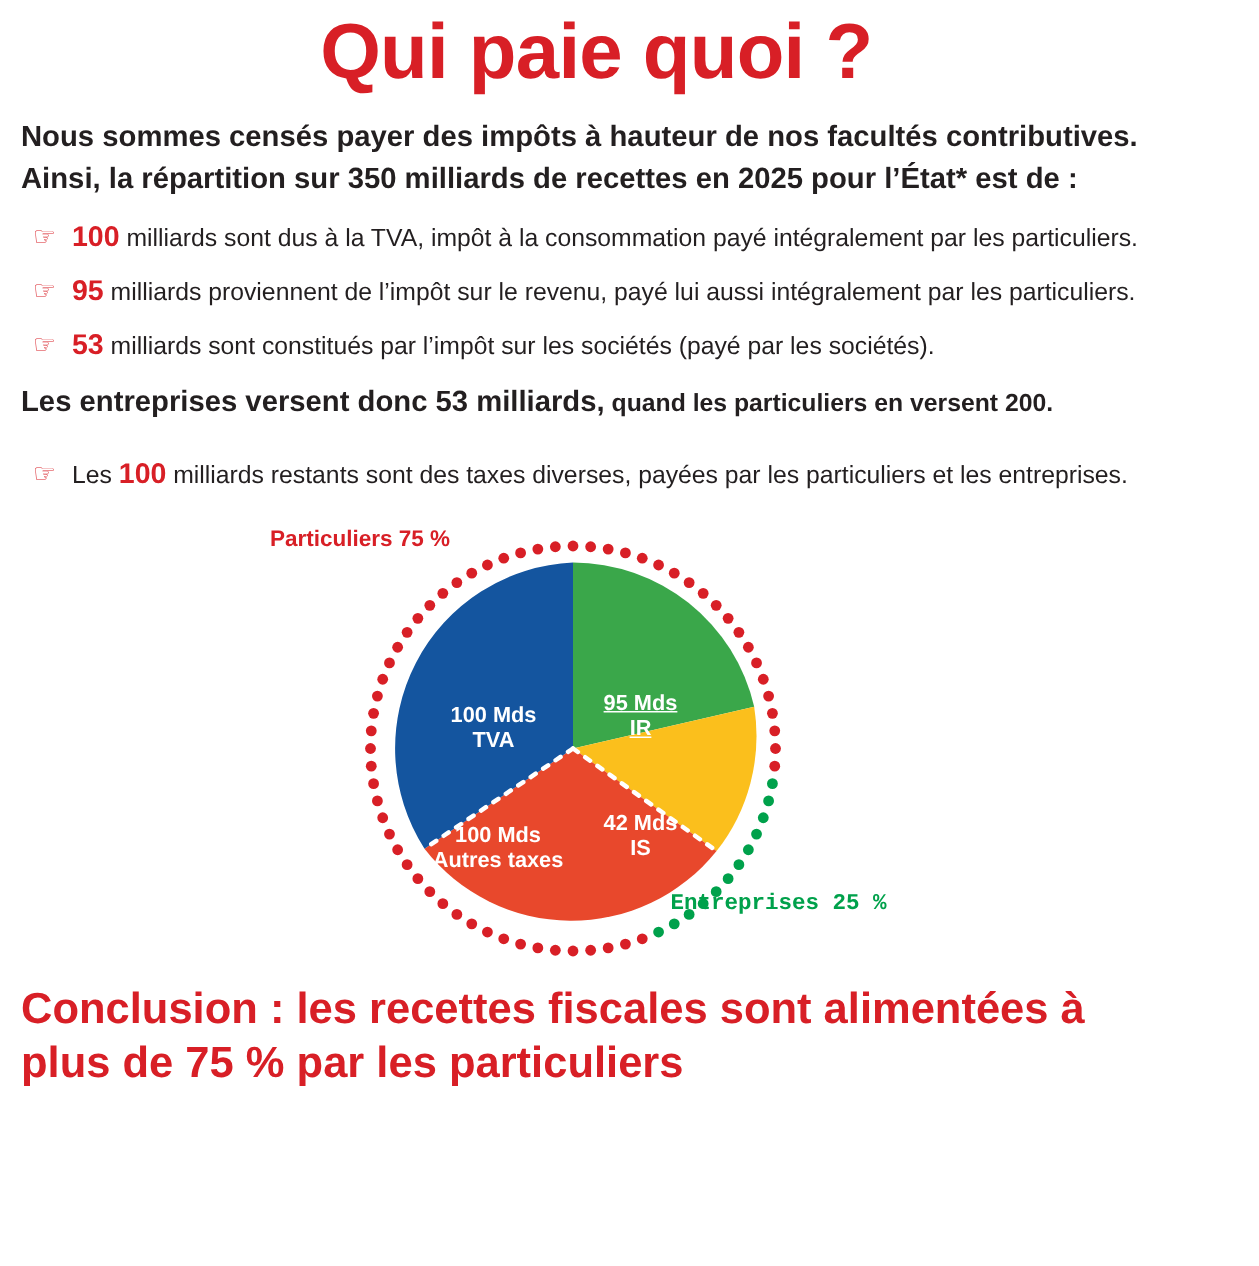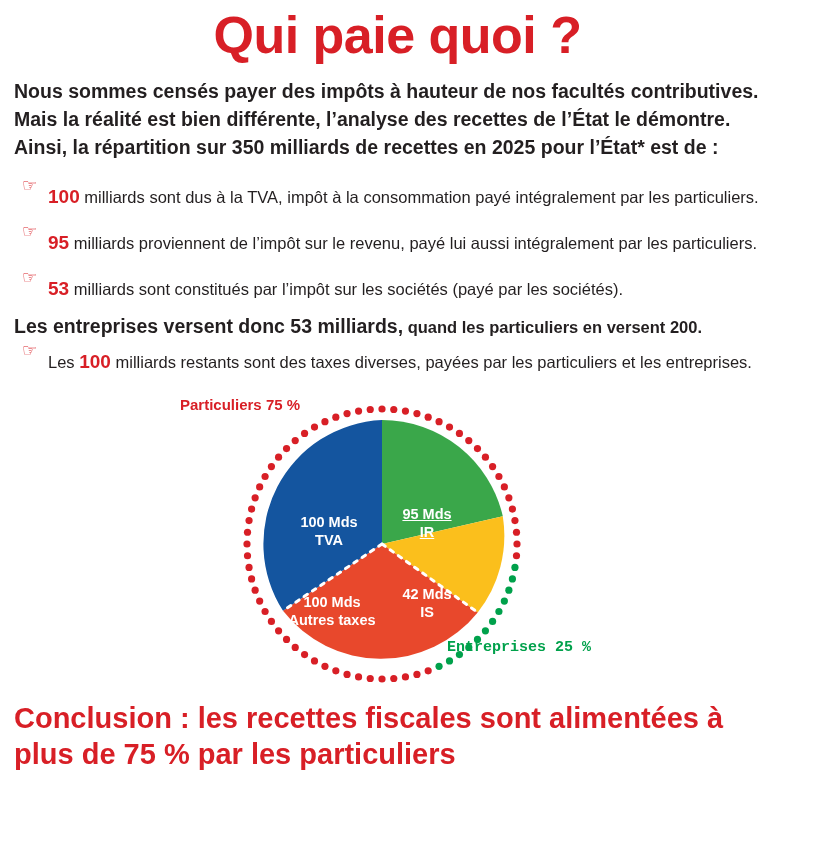--- a/index.html
+++ b/index.html
@@ -51,29 +51,28 @@
   }
   .hand {
     color: #d81f26;
     font-size: 17px;
     width: 26px;
     flex: 0 0 26px;
     line-height: 1.25;
   }
   .btext {
     flex: 1;
-    margin-top: 10px;
   }
   .num {
     color: #d81f26;
     font-weight: bold;
     font-size: 19px;
   }
   .emphasis {
-    margin: 14px 14px 2px 14px;
+    margin: 14px 14px 25px 14px;
     font-size: 19.5px;
     font-weight: bold;
     color: #231f20;
   }
   .emphasis .small {
     font-size: 16.5px;
     font-weight: bold;
   }
   .chart-wrap {
     position: relative;
@@ -145,21 +144,20 @@
 </style>
 </head>
 <body>
 
 <div id="page">
 
   <div class="title">Qui paie quoi ?</div>
 
   <div class="intro">
     <div>Nous sommes censés payer des impôts à hauteur de nos facultés contributives.</div>
-    <div>Mais la réalité est bien différente, l’analyse des recettes de l’État le démontre.</div>
     <div>Ainsi, la répartition sur 350 milliards de recettes en 2025 pour l’État* est de :</div>
   </div>
 
   <div class="bullets">
     <div class="bullet">
       <span class="hand">☞</span>
       <span class="btext"><span class="num">100</span><span> milliards sont dus à la TVA, impôt à la consommation payé intégralement par les particuliers.</span></span>
     </div>
     <div class="bullet">
       <span class="hand">☞</span>

